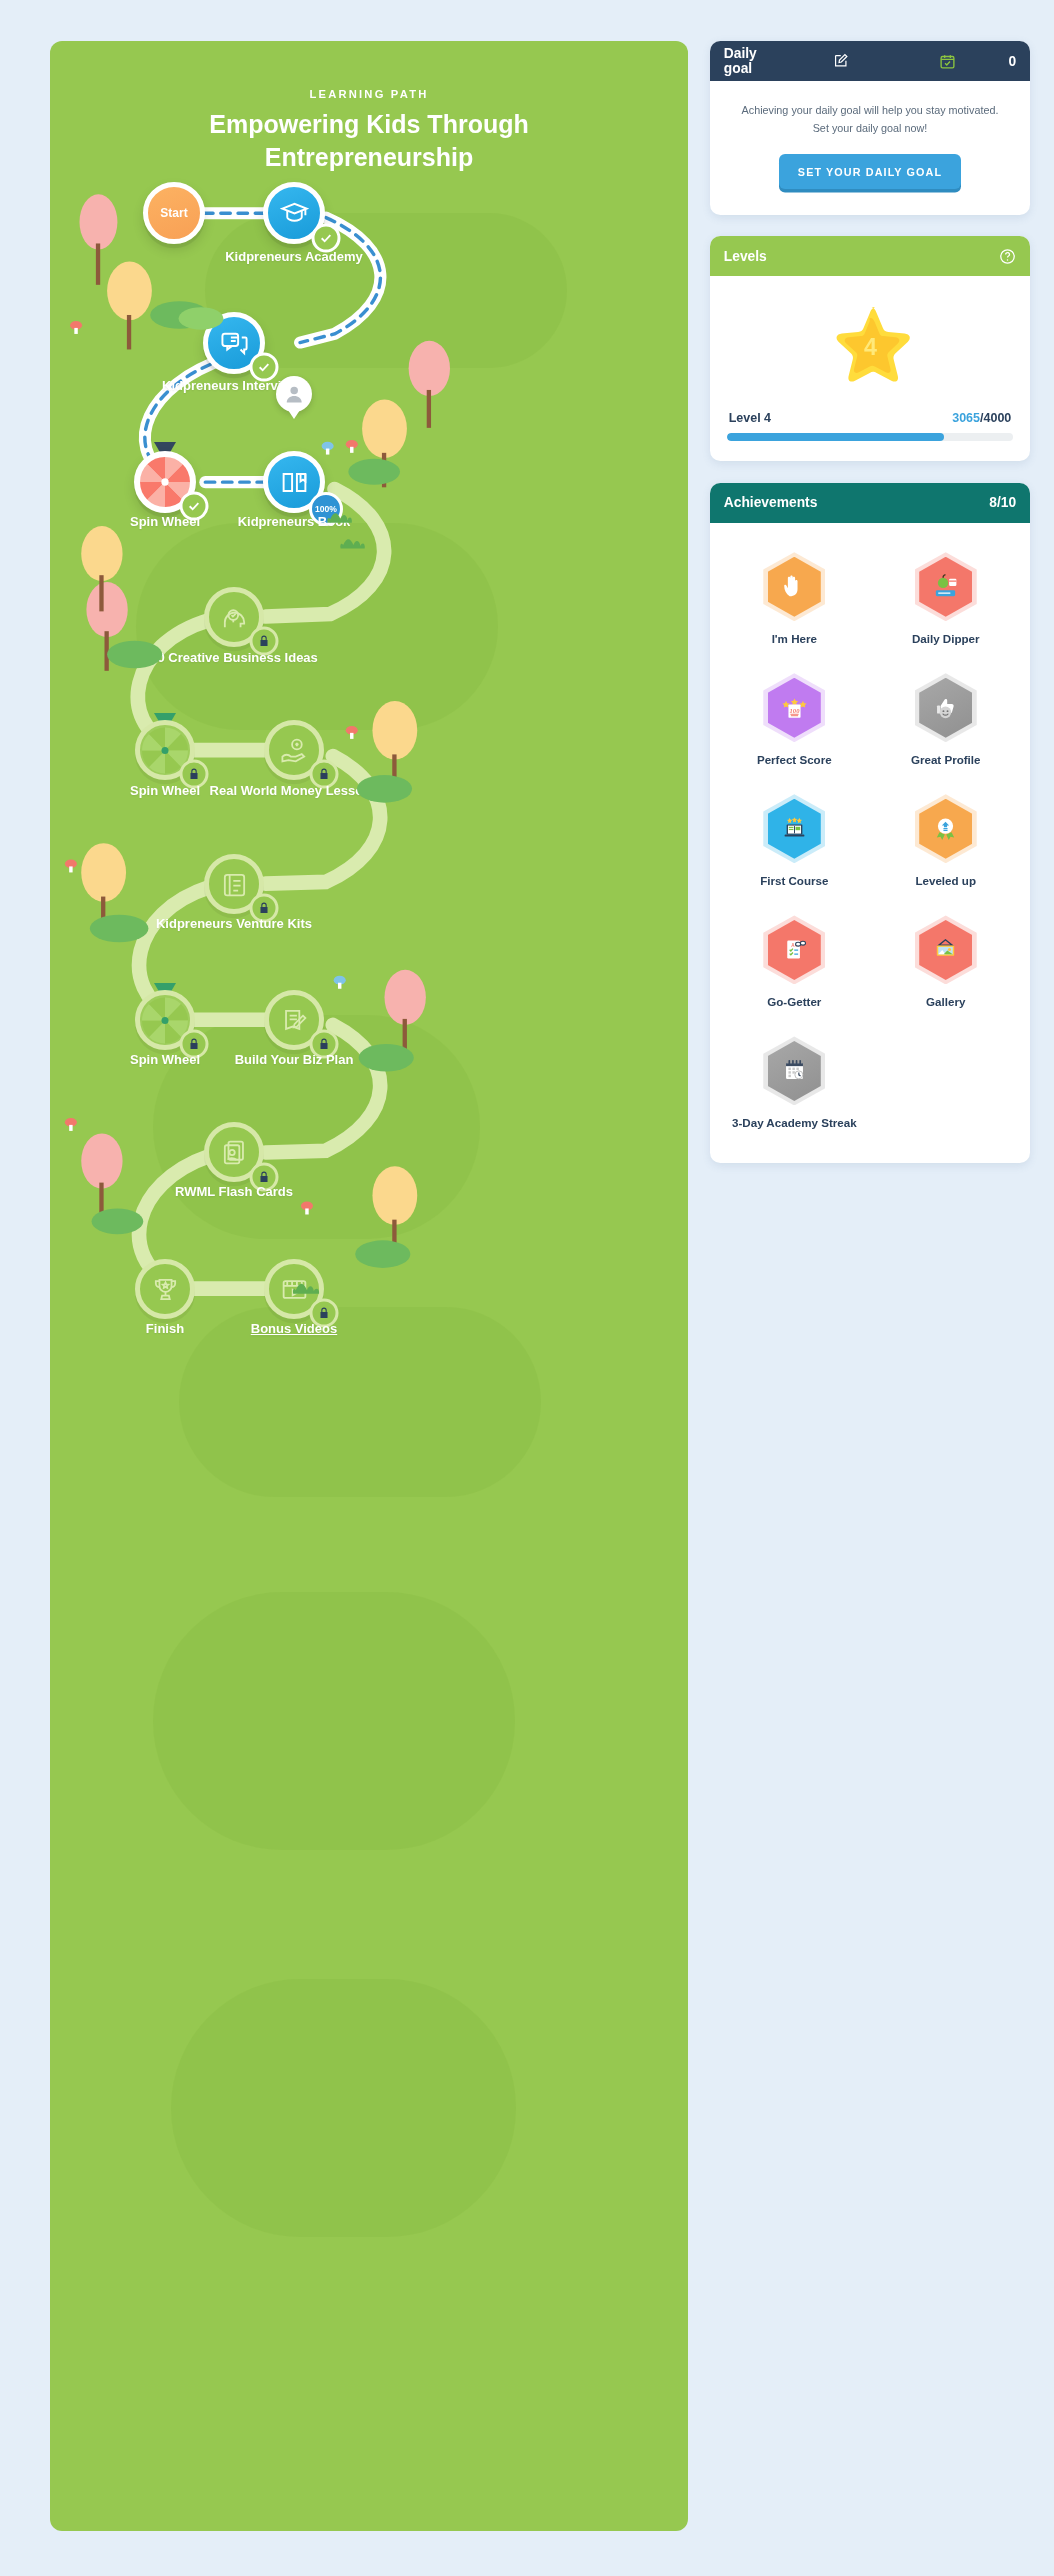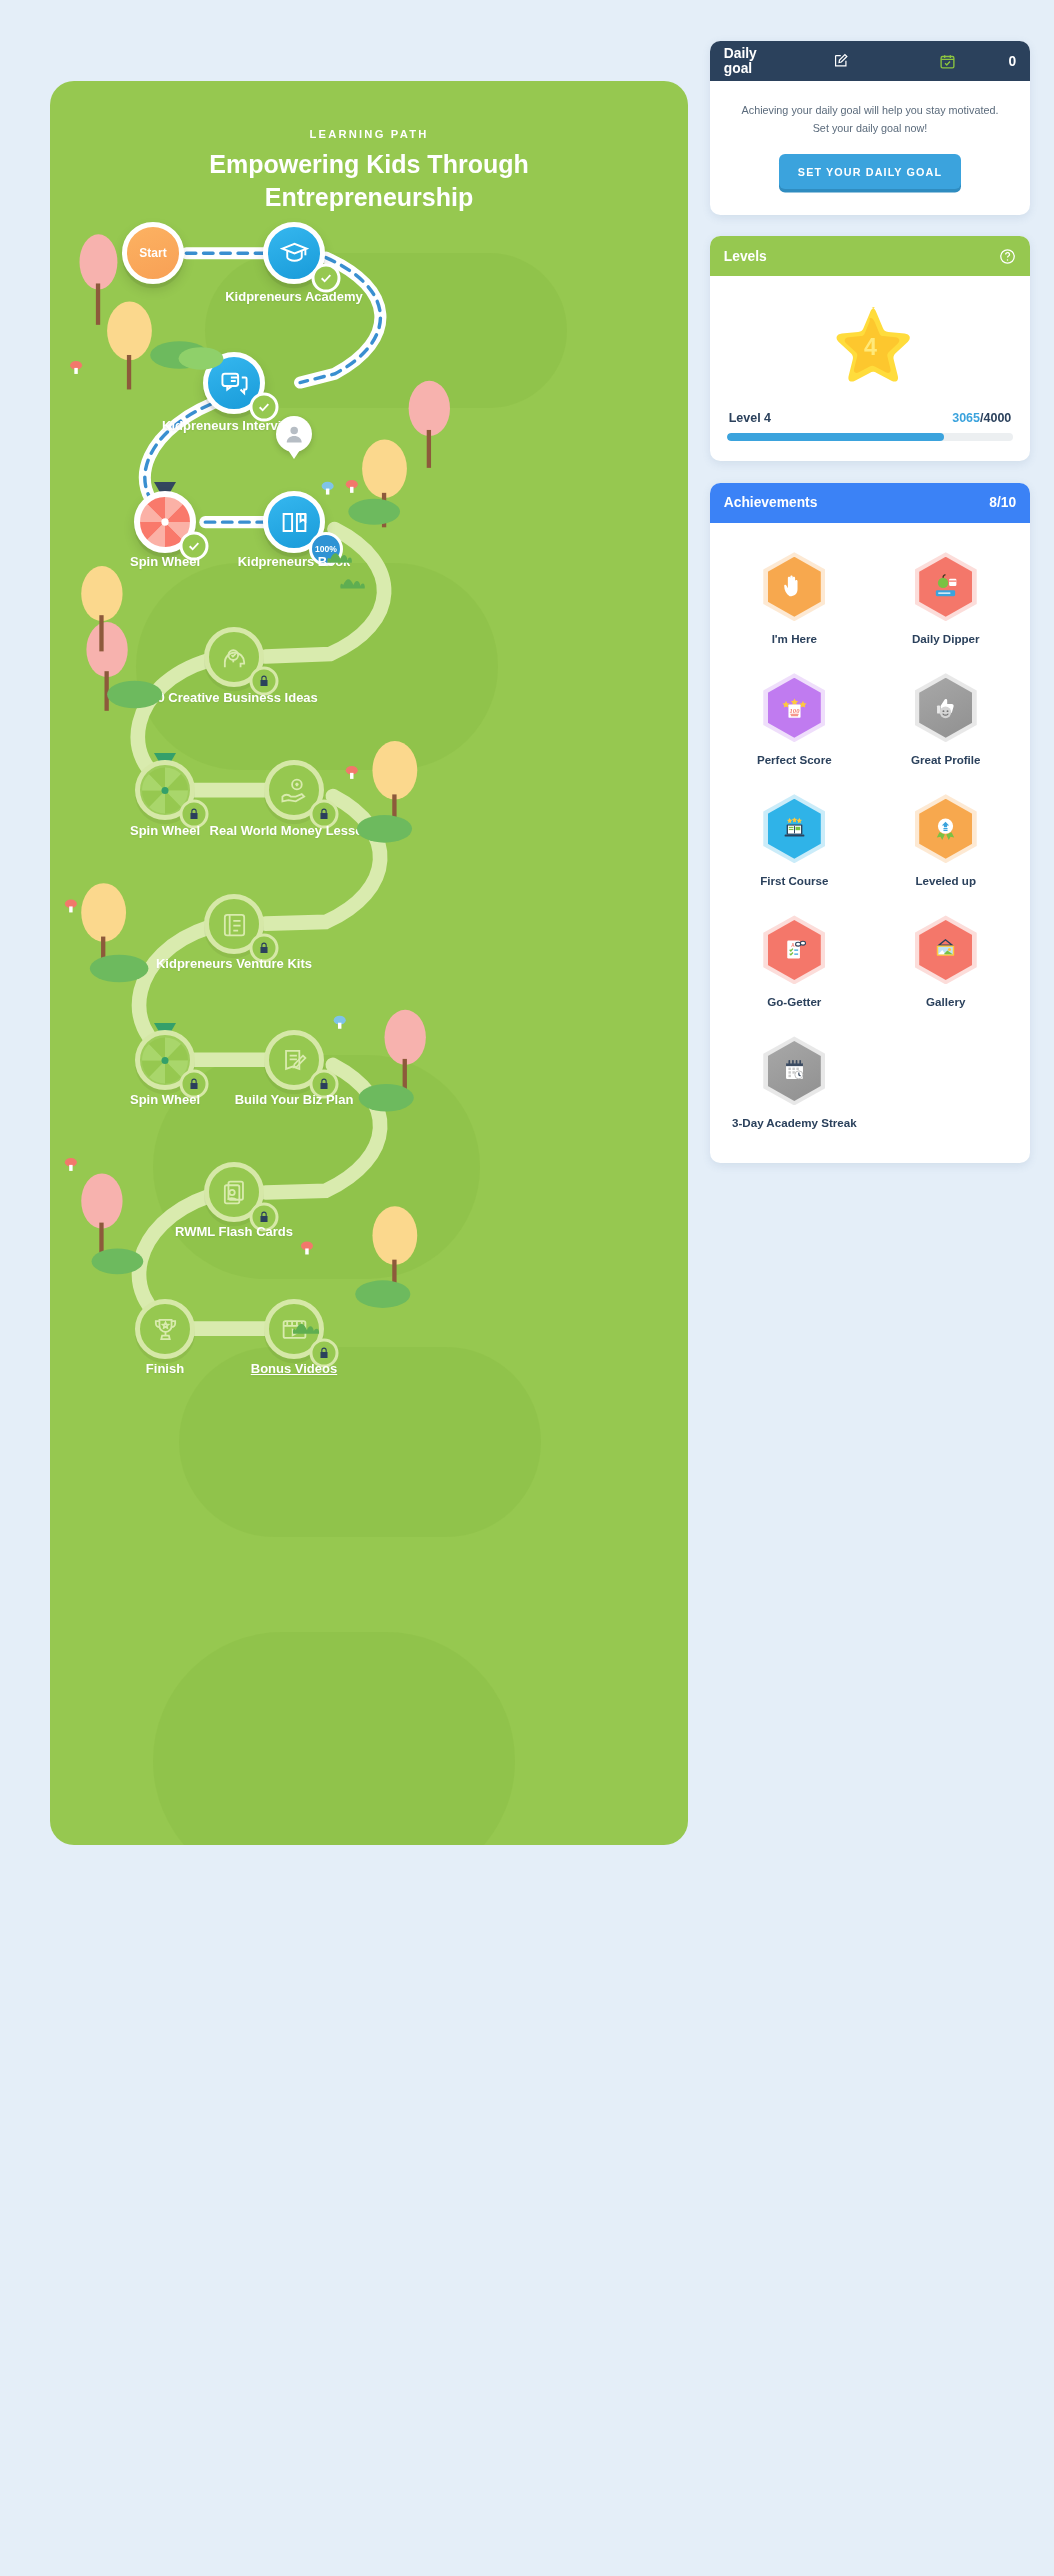--- a/index.html
+++ b/index.html
@@ -8,25 +8,24 @@
     background:#e4eef8;
     font-family:"Liberation Sans", sans-serif;
     overflow:hidden;
     position:relative;
   }
   .page { position:relative; width:1055px; height:2576px; }
 
   
   .path-panel{
     position:absolute; left:50px; top:41px;
-    width:638px; height:1764px;
+    width:638px; height:2490px;
     background:#96c850;
-    border-radius:24px;
+    border-radius:12px;
     overflow:hidden;
-    margin-top:40px;
   }
   
   .blob{position:absolute;background:#8cc047;border-radius:172px;opacity:.55;}
 
   .lp-kicker{
     position:absolute; top:47px; left:0; width:100%;
     text-align:center; color:#fff; font-size:11.2px;
     letter-spacing:2.2px; font-weight:700;
   }
   .lp-title{
@@ -97,21 +96,21 @@
     width:320px;background:#fff;border-radius:10.3px;
     box-shadow:0 2.6px 8.6px rgba(70,110,150,.12);
     overflow:hidden;margin-bottom:21.5px;
   }
   .card-head{
     height:40px;display:flex;align-items:center;
     padding:0 13.8px;color:#fff;font-size:13.8px;font-weight:700;gap:45px;
   }
   .ch-dark{background:#2b415c;}
   .ch-green{background:#96c850;}
-  .ch-blue{background:#3b82f6;}
+  .ch-blue{background:#0f766e;}
   .spacer{flex:1;}
   .goal-body{padding:20.7px 24px 26px;text-align:center;}
   .goal-text{font-size:10.8px;color:#5b6b7c;line-height:1.65;}
   .goal-btn{
     margin:17px auto 0;display:block;
     background:#3ba3dd;color:#fff;border:none;
     border-radius:6px;padding:11.2px 19px;
     font-size:10.8px;font-weight:700;letter-spacing:1.1px;
     font-family:inherit;cursor:pointer;
     box-shadow:0 3.4px 0 #2f8cc0;
@@ -183,21 +182,21 @@
       <path class="l" d="M 165 823 H 258"></path>
       <path class="l" d="M 328 830 C 405 870 400 940 320 976 L 250 978"></path>
       <path class="l" d="M 185 982 C 92 1012 80 1100 140 1130"></path>
       <path class="l" d="M 165 1136 H 258"></path>
       <path class="l" d="M 328 1142 C 405 1182 400 1250 320 1288 L 250 1290"></path>
       <path class="l" d="M 185 1294 C 92 1326 80 1412 140 1442"></path>
       <path class="l" d="M 165 1448 H 258"></path>
     </svg>
 
     <div>
-      <div class="circle c-done c-start" style="left:103px;top:172px;">
+      <div class="circle c-done c-start" style="left:124px;top:172px;">
         <span style="color:#fff;font-size:12px;font-weight:700;">Start</span>
       </div>
     </div>
 
     <div>
       <div class="circle c-done c-blue" style="left:244px;top:172px;">
         <svg width="29" height="29" viewBox="0 0 24 24" fill="none" stroke="#fff" stroke-width="1.6">
             <path d="M2 8l10-4 10 4-10 4L2 8z"></path>
             <path d="M6 10v5c0 1.5 3 3 6 3s6-1.5 6-3v-5"></path>
             <path d="M21 8.5v5"></path>

